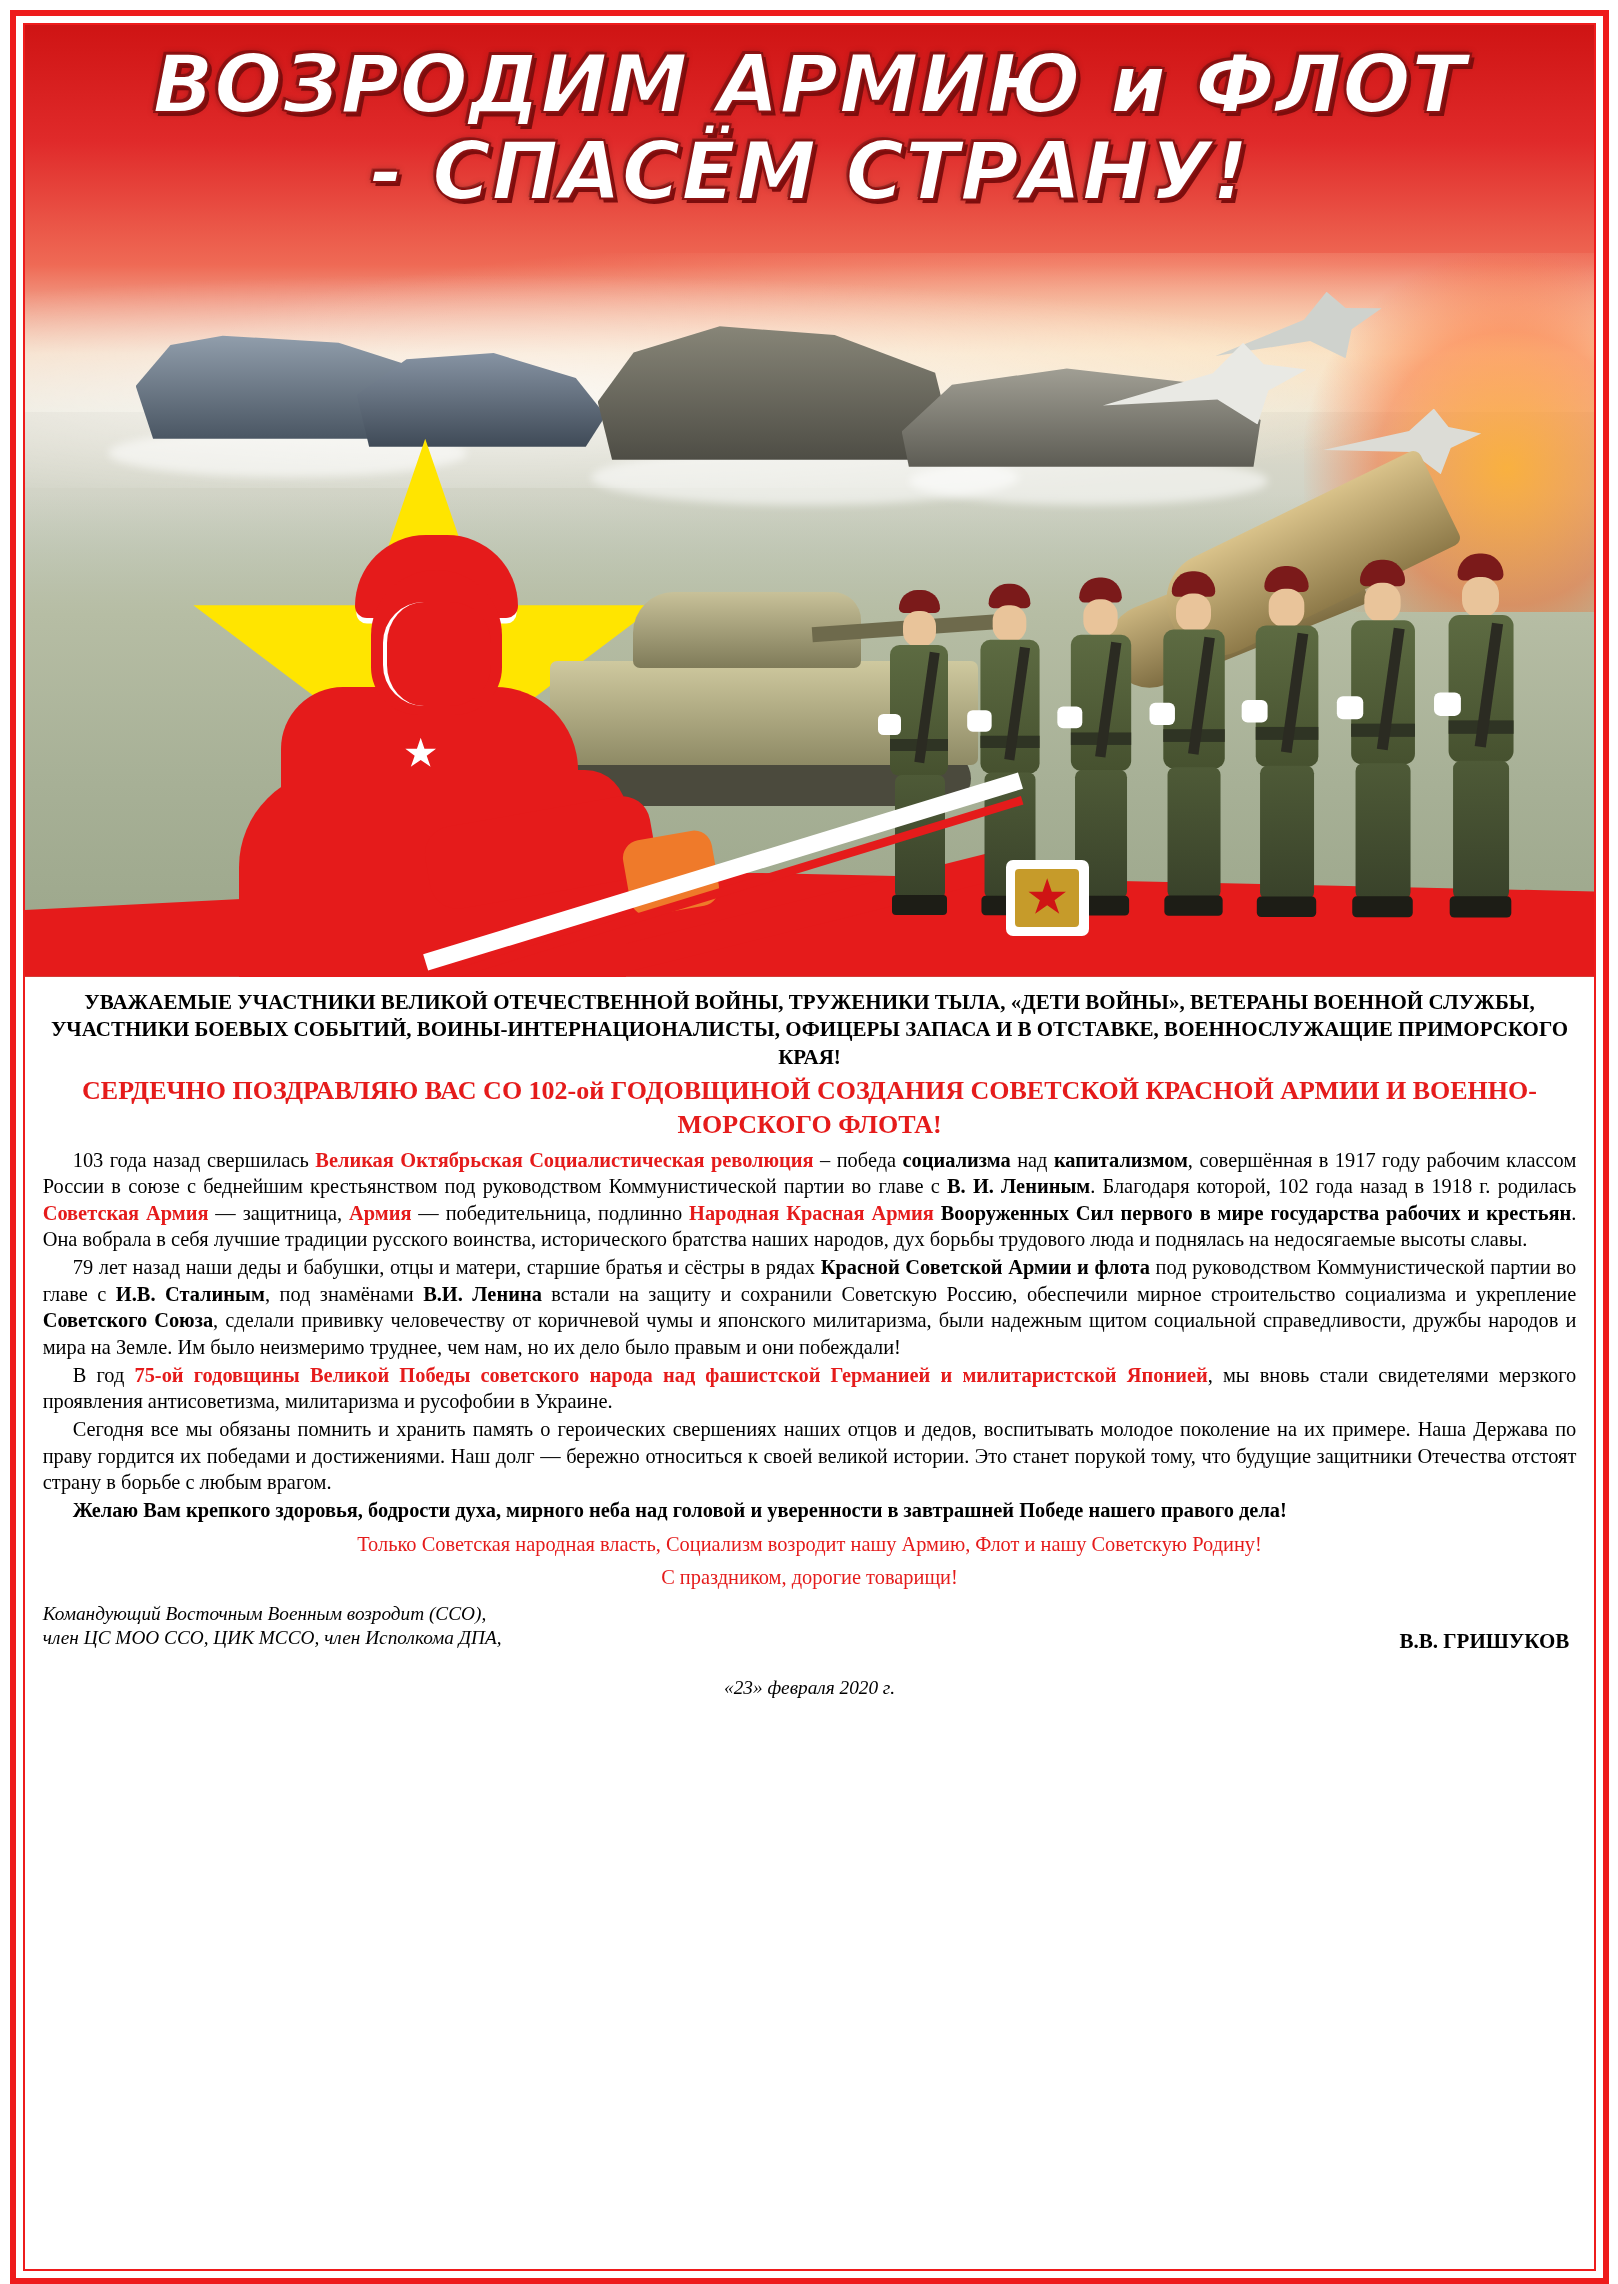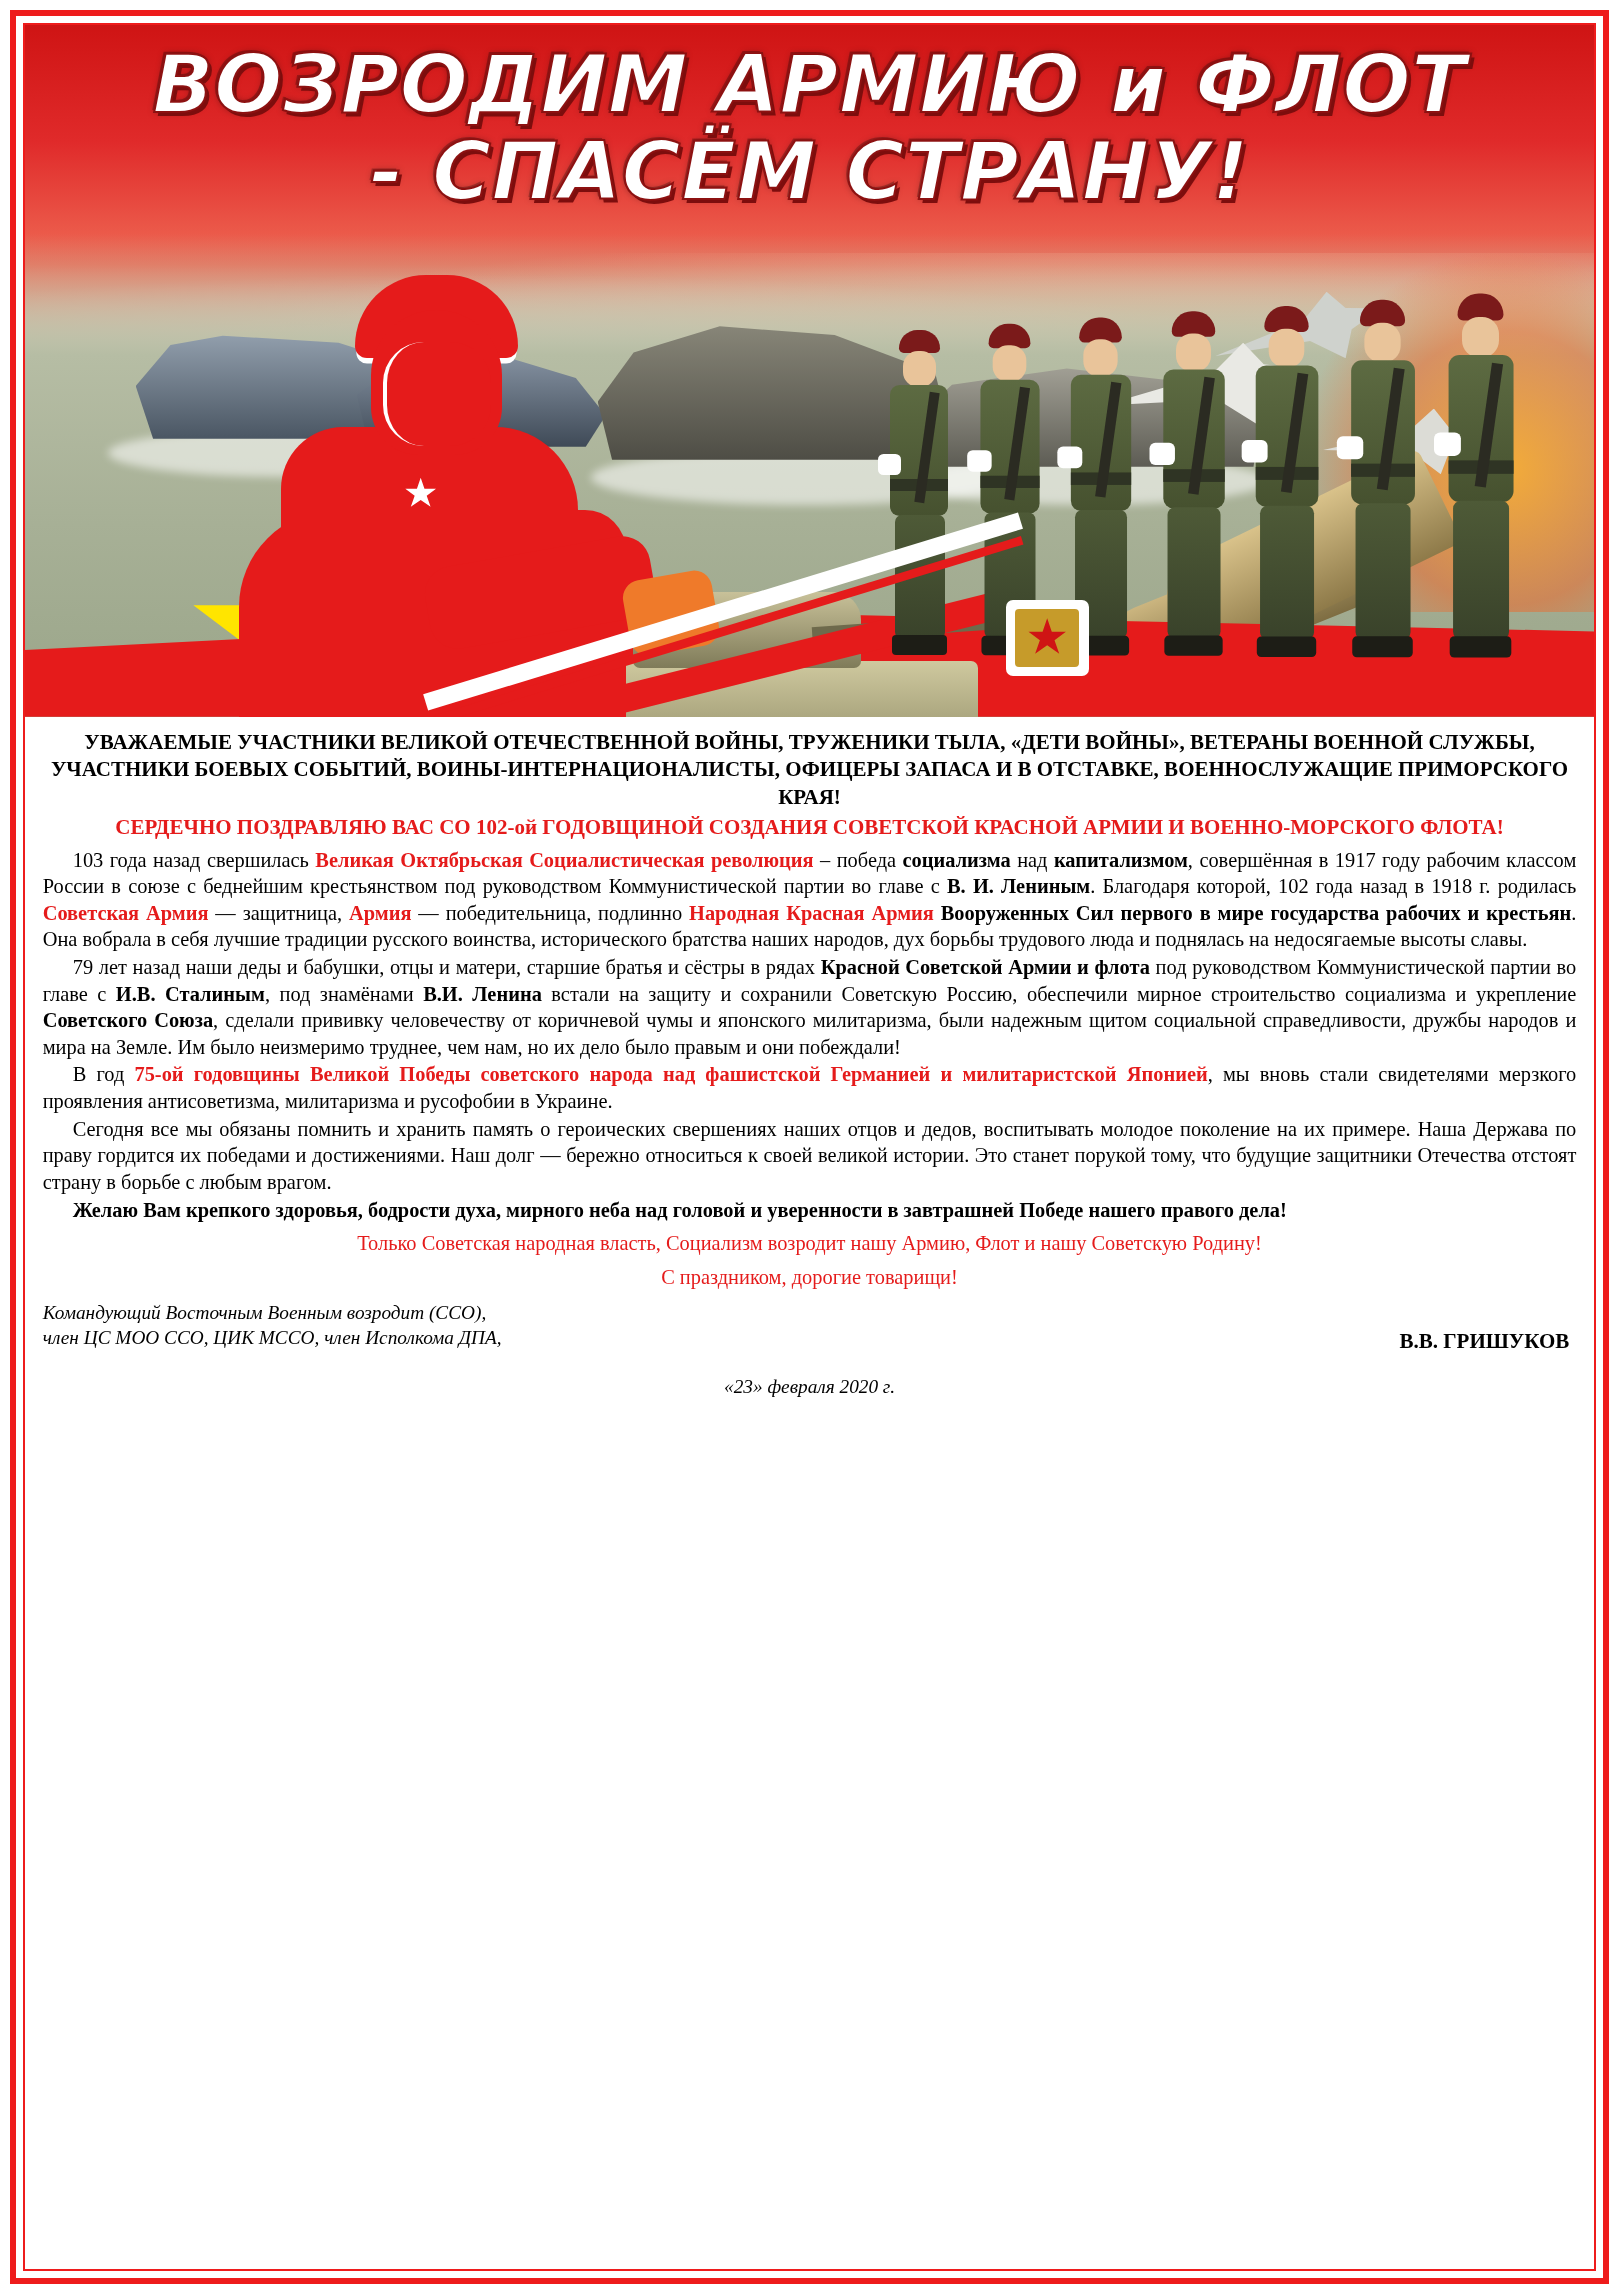--- a/index.html
+++ b/index.html
@@ -29,21 +29,21 @@
     border: 2.1px solid #ee1c1c;
     box-sizing: border-box;
     padding: 0;
     min-height: 2248px;
   }
 
   
   .poster {
     position: relative;
     width: 100%;
-    height: 692px;
+    height: 952px;
     overflow: hidden;
     background: linear-gradient(180deg,#d81616 0%, #e42020 16%, #e8e0d2 34%, #c9cfc2 55%, #b9c0ae 75%, #a9b49c 100%);
   }
   
   .poster .sky {
     position: absolute; left: 0; top: 0; width: 100%; height: 387px;
     background: linear-gradient(180deg,#cf1414 0%, #e02a2a 30%, #ef6a55 62%, #f3d9c0 85%, #e9e6d8 100%);
   }
   .poster .haze {
     position: absolute; left: 0; top: 228px; width: 100%; height: 235px;
@@ -227,21 +227,21 @@
     text-align: center;
     font-weight: bold;
     font-size: 21px;
     line-height: 1.30;
     margin: 4.1px 0 1.4px 0;
   }
   .congrats {
     text-align: center;
     font-weight: bold;
     color: #e51b1b;
-    font-size: 21px;
+    font-size: 26px;
     line-height: 1.30;
     margin: 2.8px 0 5.5px 0;
   }
   p.body {
     margin: 0 0 1.4px 0;
     text-align: justify;
     text-indent: 30px;
   }
   .b { font-weight: bold; }
   .rb { color: #e51b1b; font-weight: bold; }

